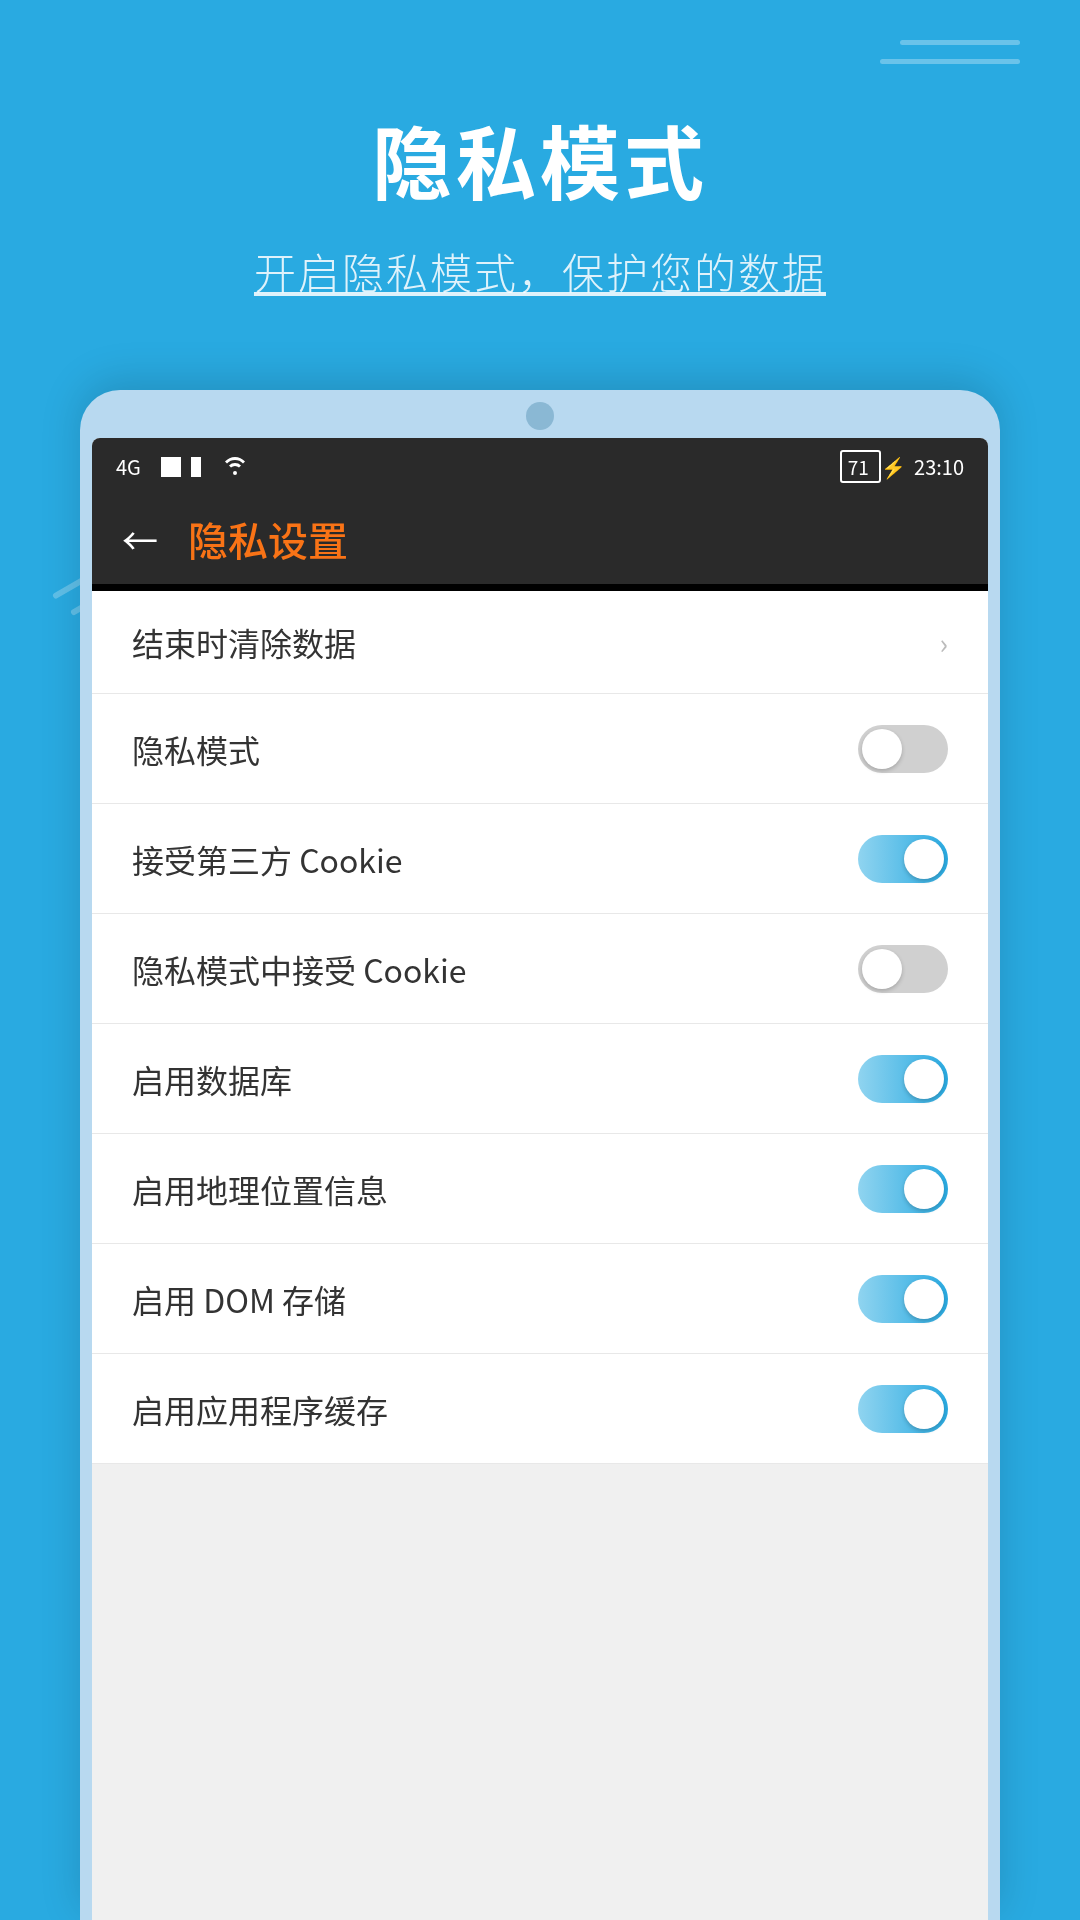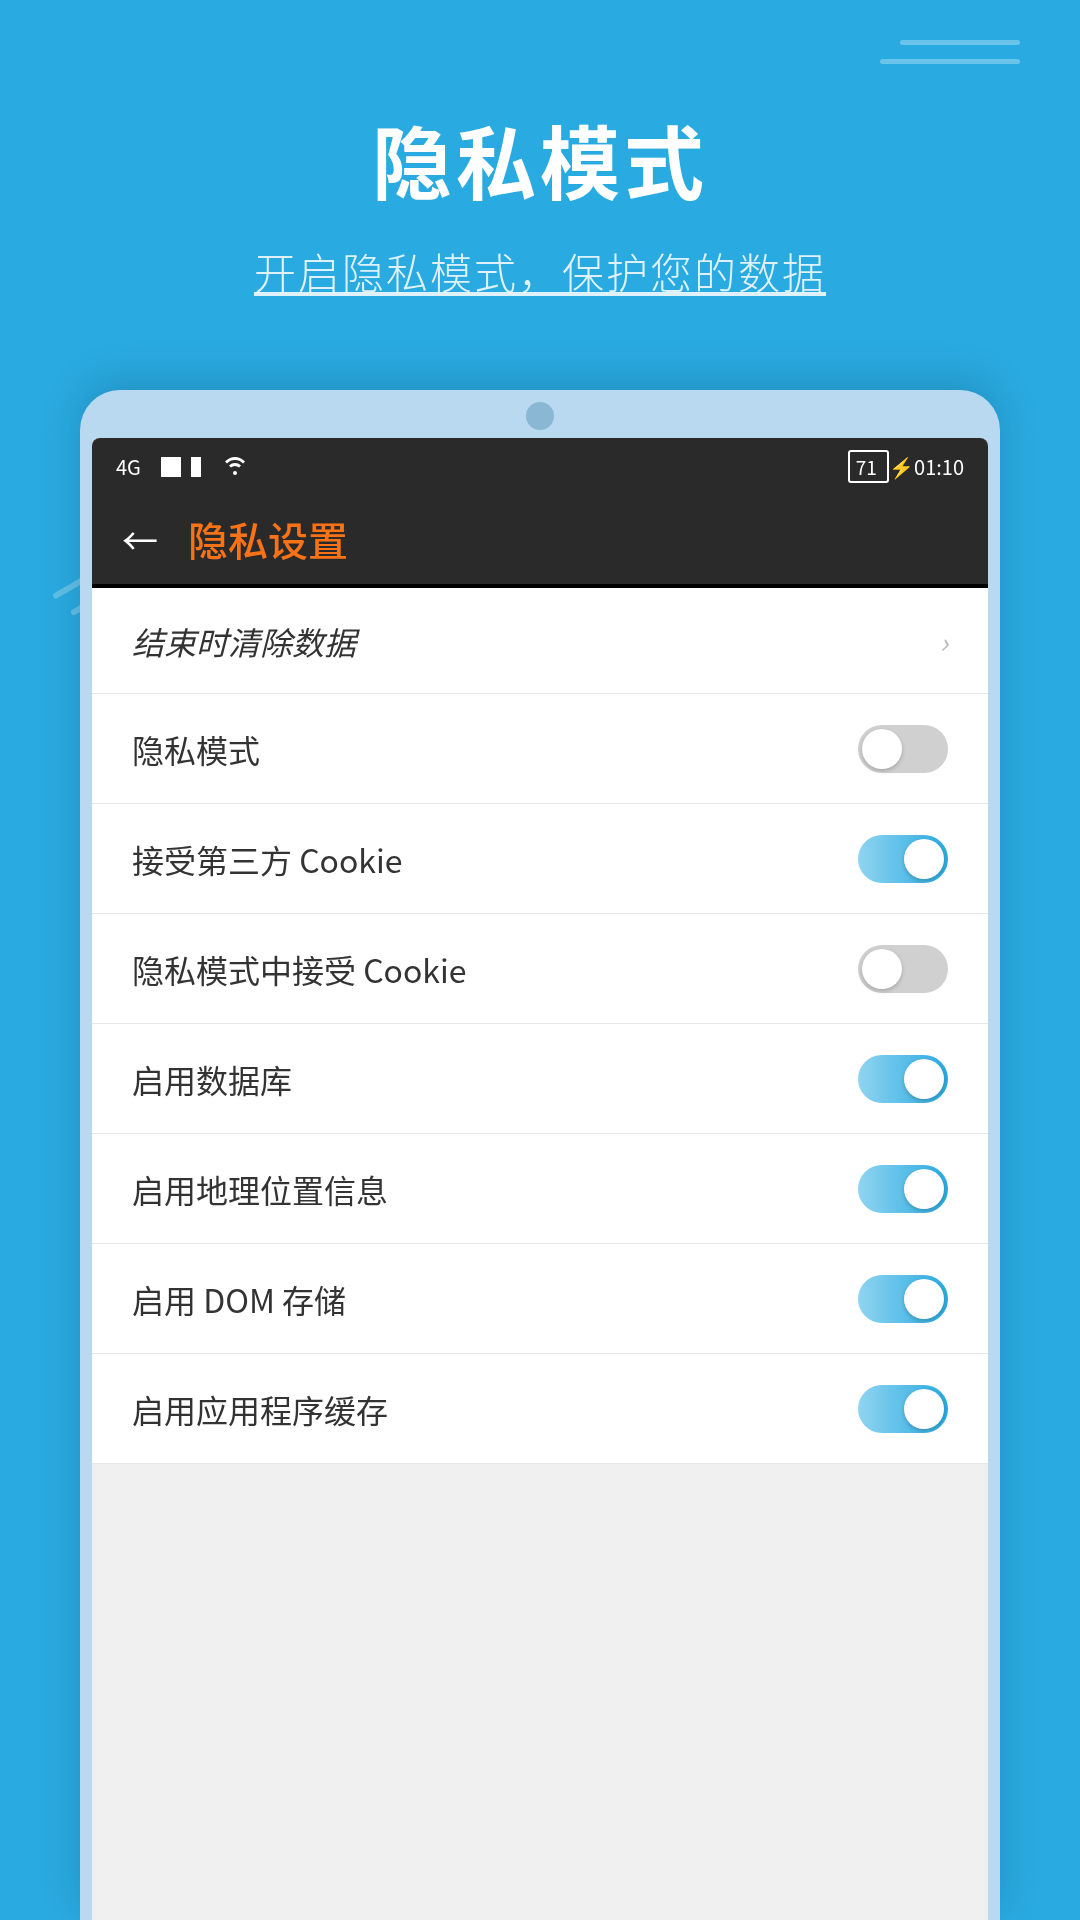--- a/index.html
+++ b/index.html
@@ -126,20 +126,21 @@
     .status-left {
       display: flex;
       align-items: center;
       gap: 10px;
       font-size: 20px;
     }
 
     .status-right {
       display: flex;
       align-items: center;
+      gap: 8px;
       font-size: 20px;
     }
 
     
     .nav-bar {
       background: #2a2a2a;
       color: white;
       height: 90px;
       display: flex;
       align-items: center;
@@ -169,22 +170,21 @@
       background: white;
       display: flex;
       align-items: center;
       justify-content: space-between;
       padding: 0 40px;
       height: 110px;
       border-bottom: 1px solid #e8e8e8;
     }
 
     .settings-item:first-child {
-      border-top: 4px solid #000000;
-      font-style: italic;
+      border-top: 7px solid #000000;
     }
 
     .item-label {
       font-size: 32px;
       color: #333;
       font-weight: 400;
     }
 
     
     .toggle {
@@ -271,21 +271,21 @@
           </svg>
         </span>
       </div>
       <div class="status-right">
         <span>
           <span style="border:2px solid white; border-radius:3px; padding:1px 6px; font-size:19px;">
             <span>71</span>
           </span>
           ⚡
         </span>
-        <span>01:10</span>
+        <span>23:10</span>
       </div>
     </div>
 
     <div class="nav-bar">
       <span class="nav-back">←</span>
       <span class="nav-title">隐私设置</span>
     </div>
 
     <div class="settings-list">
 

